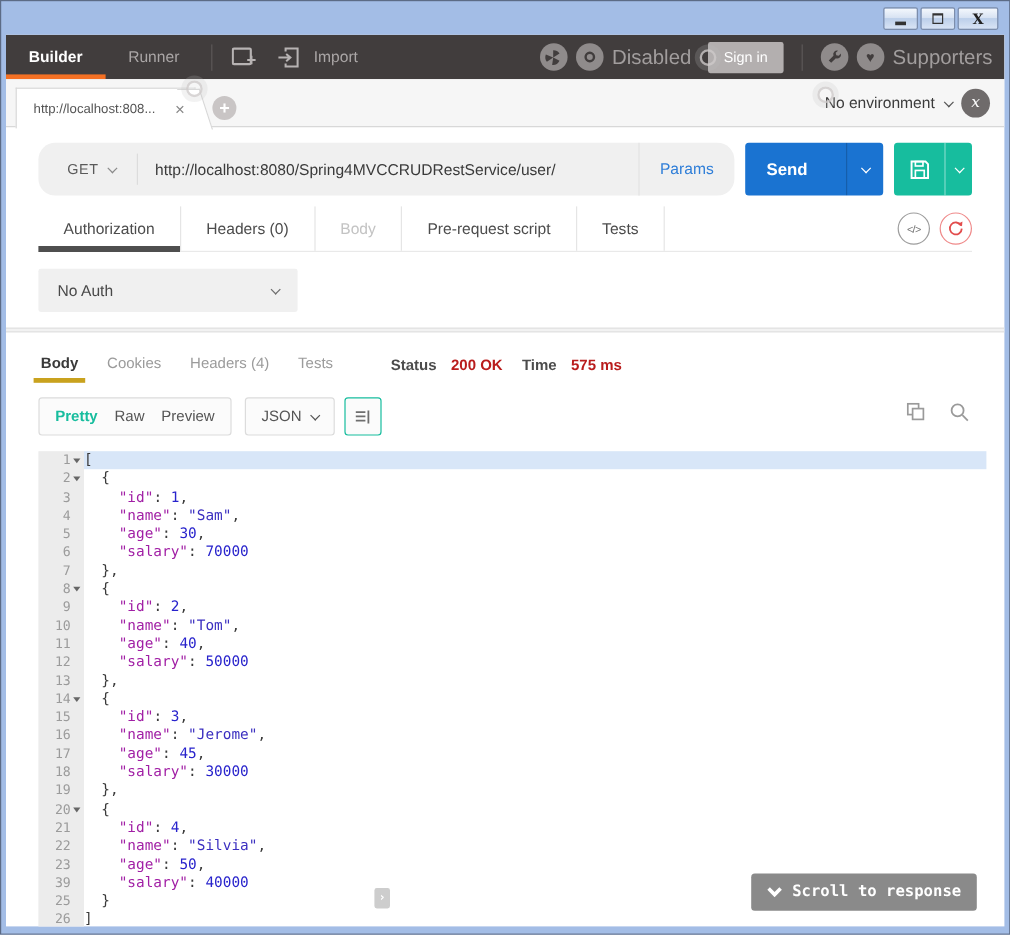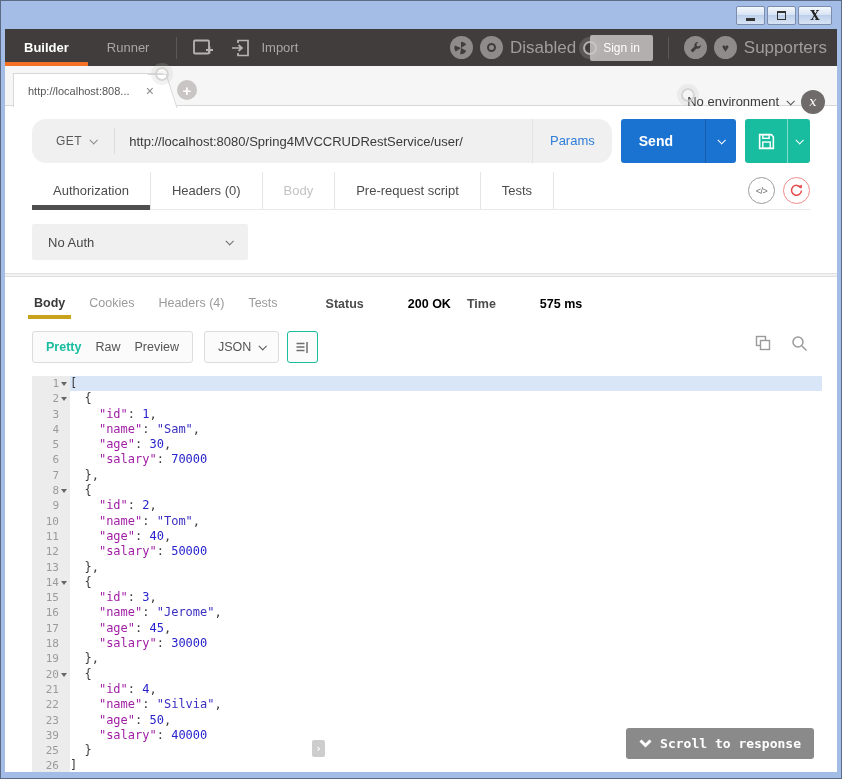--- a/index.html
+++ b/index.html
@@ -40,21 +40,21 @@
   .rtab { position:absolute; left:8px; top:7px; height:34px; width:150px; background:#fff;
           border:1px solid #d8d8d8; border-bottom:none; display:flex; align-items:center; padding:0 8px 0 14px; }
   .rtab::after { content:''; position:absolute; right:-10px; top:0; width:18px; height:100%;
           background:#fff; border-right:1px solid #d8d8d8; border-top:1px solid #d8d8d8; transform:skewX(18deg); }
   .rtab-label { font-size:11px; color:#555; white-space:nowrap; overflow:hidden; flex:1; }
   .rtab-close { font-size:14px; color:#888; margin-left:6px; line-height:1; z-index:2; }
   .plus-btn { position:absolute; left:172px; top:14px; width:20px; height:20px; border-radius:50%;
           background:#c9c5c5; color:#fff; font-size:15px; font-weight:bold; display:flex; align-items:center; justify-content:center; line-height:1; }
   .ripple { position:absolute; width:14px; height:14px; border-radius:50%; border:2px solid #cfcbcb;
           box-shadow:0 0 0 4px rgba(190,190,190,.25); opacity:.8; }
-  .env-area { position:absolute; right:12px; top:16px; height:100%; display:flex; align-items:center; gap:8px; }
+  .env-area { position:absolute; right:12px; top:0; height:100%; display:flex; align-items:center; gap:8px; }
   .env-label { font-size:13px; color:#3b3b3b; }
   .avatar { width:24px; height:24px; border-radius:50%; background:#6f6b6b; color:#fff;
           font-family:"DejaVu Serif", serif; font-style:italic; font-size:13px;
           display:flex; align-items:center; justify-content:center; }
   .chev { display:inline-block; width:6px; height:6px; border-right:1.7px solid currentColor;
           border-bottom:1.7px solid currentColor; transform:rotate(45deg) translateY(-1px); }
 
   
   .req-row { display:flex; align-items:center; margin:13px 27px 0; height:44px; gap:9px; }
   .url-box { flex:1; height:44px; background:#f0f0f0; border-radius:14px; display:flex; align-items:center; }
@@ -90,21 +90,21 @@
 
   .section-divider { margin-top:13px; height:4px; background:#f2f2f2; border-top:1px solid #e0e0e0; border-bottom:1px solid #e0e0e0; }
 
   
   .resp-meta { display:flex; align-items:center; margin:13px 27px 0; height:28px; }
   .resp-tab { margin-right:20px; font-size:12.5px; color:#9b9b9b; position:relative; padding:6px 2px 9px; }
   .resp-tab.active { color:#3a3a3a; font-weight:bold; }
   .resp-tab.active::after { content:''; position:absolute; left:-4px; right:-4px; bottom:0; height:4px; background:#c9a21e; }
   .status-group { display:flex; align-items:center; gap:12px; margin-left:26px; font-size:12.5px; }
   .meta-label { color:#4c4c4c; font-weight:bold; }
-  .meta-green { color:#000000; font-weight:bold;margin-left:32px; }
+  .meta-green { color:#b91c1c; font-weight:bold; }
 
   
   .view-bar { display:flex; align-items:center; margin:13px 27px 0; position:relative; }
   .btn-group { border:1px solid #dcdcdc; border-radius:3px; background:#fbfbfb; height:32px;
                display:flex; align-items:center; padding:0 13px; gap:14px; font-size:12.5px; color:#555; }
   .btn-group .active-view { color:#17bd9e; font-weight:bold; }
   .group-json { margin-left:11px; gap:8px; }
   .group-json .chev { color:#555; }
   .group-wrap { margin-left:8px; padding:0 7px; border-color:#17bd9e; }
   .viewbar-right { position:absolute; right:2px; top:4px; display:flex; align-items:center; gap:19px; }

